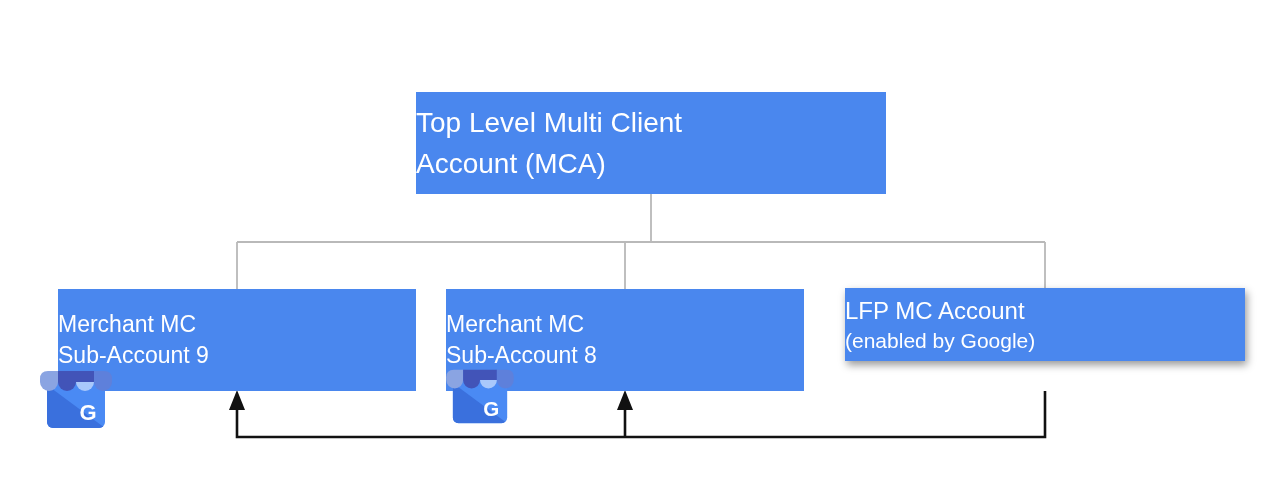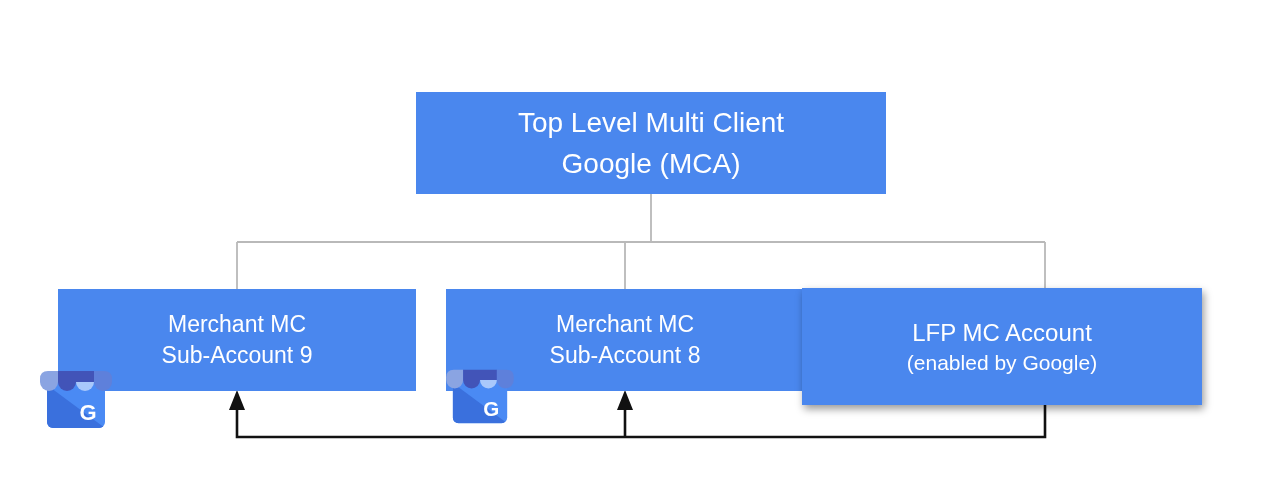--- a/index.html
+++ b/index.html
@@ -15,28 +15,28 @@
     position: absolute;
     left: 0; top: 0;
     width: 1286px; height: 501px;
   }
   .node {
     position: absolute;
     background: #4a87ee;
     color: #ffffff;
     display: flex;
     flex-direction: column;
-    align-items: center;
+    align-items: flex-start;
     justify-content: center;
     text-align: center;
   }
   .node-mca    { left: 416px; top:  92px; width: 470px; height: 102px; }
   .node-sub1   { left:  58px; top: 289px; width: 358px; height: 102px; }
   .node-sub2   { left: 446px; top: 289px; width: 358px; height: 102px; }
-  .node-lfp    { left: 802px; top: 288px; width: 400px; height: 117px;
+  .node-lfp    { left: 845px; top: 288px; width: 400px; height: 73px;
                  box-shadow: 2px 4px 8px rgba(0,0,0,0.40); }
   .node-mca .l1, .node-mca .l2 { font-size: 28px; line-height: 41px; }
   .node-sub1 .l1, .node-sub1 .l2,
   .node-sub2 .l1, .node-sub2 .l2 { font-size: 23px; line-height: 31px; }
   .node-lfp .l1 { font-size: 24px; line-height: 32px; }
   .node-lfp .l2 { font-size: 21px; line-height: 28px; }
   .gmb-icon { position: absolute; }
   .gmb-icon-1 { left: 40px;  top: 367px; }
   .gmb-icon-2 { left: 446px; top: 366px; }
 </style>
@@ -49,21 +49,21 @@
 
     <path d="M651,194 L651,242 M237,242 L1045,242 M237,242 L237,289 M625,242 L625,289 M1045,242 L1045,288" stroke="#b9b9b9" stroke-width="1.8" fill="none"></path>
 
     <path d="M1045,391 L1045,437 L237,437 L237,409 M625,437 L625,409" stroke="#111111" stroke-width="2.6" fill="none"></path>
     <polygon points="237,390 229,410 245,410" fill="#111111"></polygon>
     <polygon points="625,390 617,410 633,410" fill="#111111"></polygon>
   </svg>
 
   <div class="node node-mca">
     <span class="l1">Top Level Multi Client</span>
-    <span class="l2">Google (MCA)</span>
+    <span class="l2">Account (MCA)</span>
   </div>
 
   <div class="node node-sub1">
     <span class="l1">Merchant MC</span>
     <span class="l2">Sub-Account 9</span>
   </div>
 
   <div class="node node-sub2">
     <span class="l1">Merchant MC</span>
     <span class="l2">Sub-Account 8</span>

